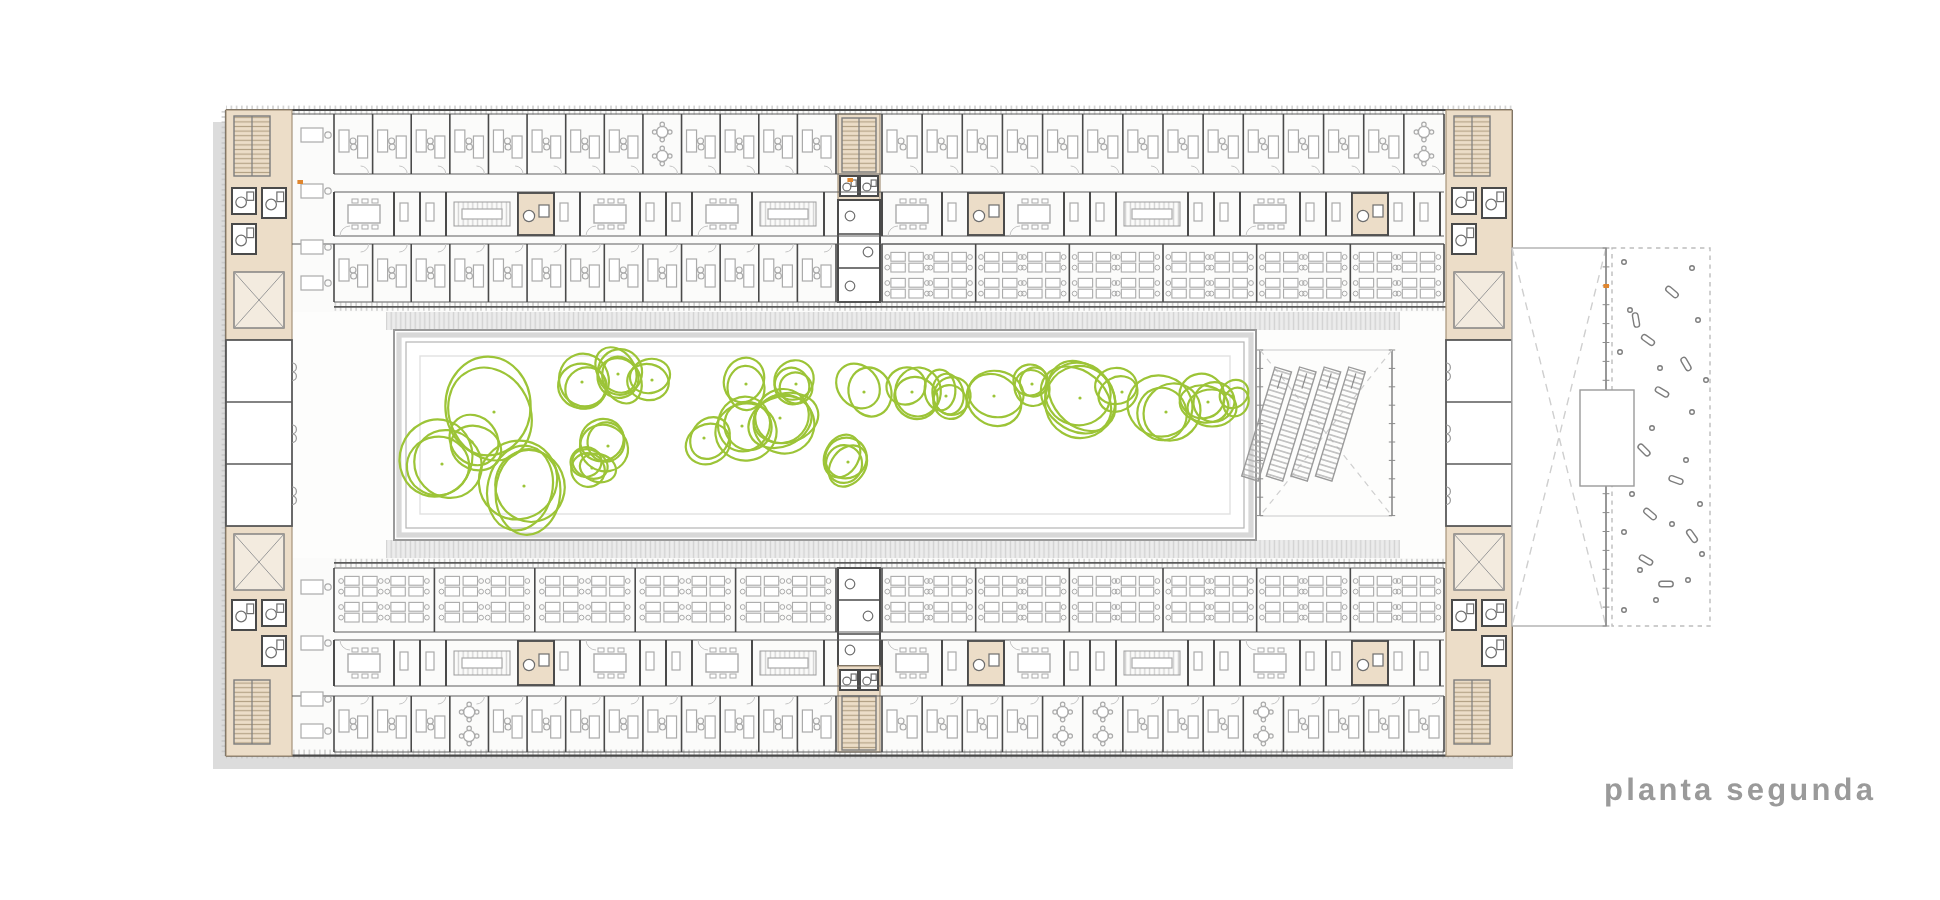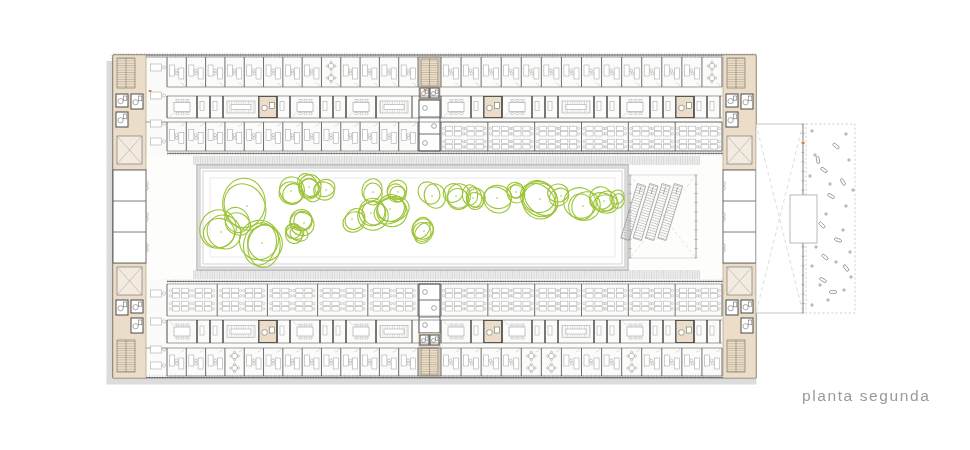--- a/index.html
+++ b/index.html
@@ -1,20 +1,20 @@
 <!DOCTYPE html>
 <html><head>
 <meta charset="utf-8">
 <style>
   html,body{margin:0;padding:0;background:#ffffff;}
   #stage{position:relative;width:970px;height:450px;background:#ffffff;overflow:hidden;
          font-family:"Liberation Sans", sans-serif;}
   #plan-svg{position:absolute;left:0;top:0;}
   #plan-title{position:absolute;left:802px;top:387px;font-size:15.5px;letter-spacing:1.6px;
-              color:#9a9a9a;font-weight:400;text-align:right;}
+              color:#9a9a9a;font-weight:700;text-align:right;}
 </style>
 </head>
 <body>
 
 <div id="stage">
   <svg id="plan-svg" width="970" height="450" viewBox="0 0 970 450">
       <defs>
         <pattern id="mullV" width="2.6" height="4.4" patternUnits="userSpaceOnUse">
           <path d="M1.3 0V4.4" stroke="#c2c2c2" stroke-width="0.6" fill="none"></path>
         </pattern>

